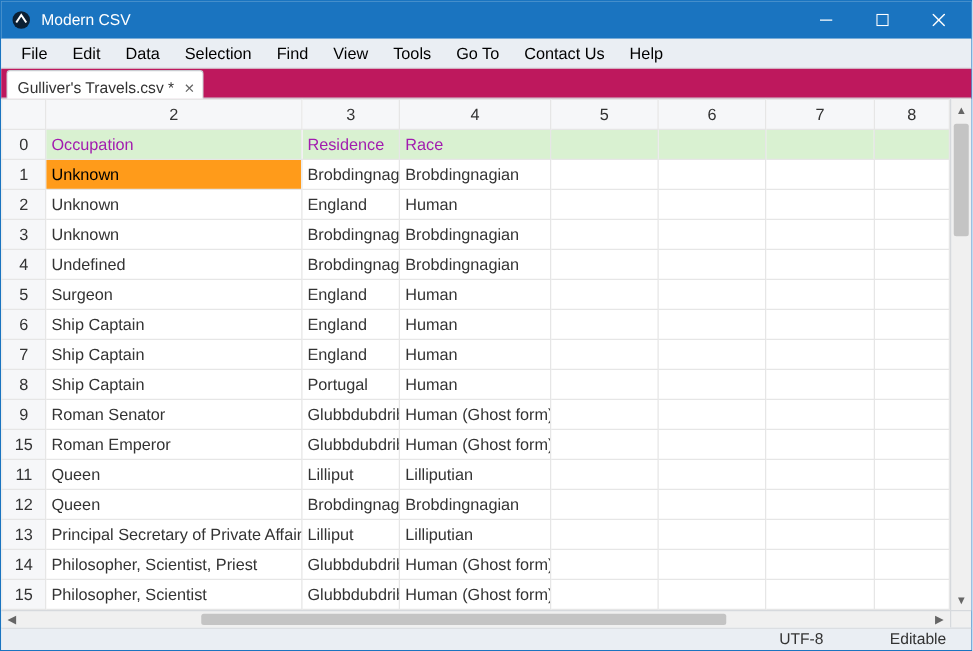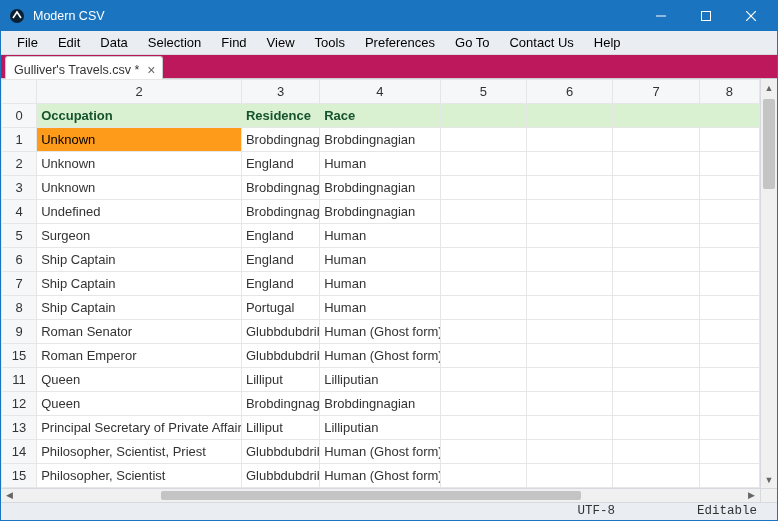--- a/index.html
+++ b/index.html
@@ -16,35 +16,35 @@
   .tabbar { height: 26px; background: #be185d; border-bottom: 1px solid #c9ccd1; display: flex; align-items: flex-end; padding-left: 4px; }
   .tab { height: 23px; background: #fff; border: 1px solid #c9ccd1; border-bottom: none; border-top-left-radius: 3px; border-top-right-radius: 3px; padding: 3px 6px 0 8px; display: flex; align-items: center; font-size: 12.5px; color: #333; position: relative; top: 1px; }
   .tab .close { margin-left: 8px; font-size: 14px; line-height: 1; color: #666; }
   .grid-wrap { flex: 1; position: relative; background: #fff; display: flex; }
   .grid-scroll { flex: 1; overflow: hidden; }
   table.grid { border-collapse: collapse; width: 100%; table-layout: fixed; }
   table.grid td, table.grid th { border: 1px solid #e6e6e6; height: 24px; padding: 0 4px; text-align: left; font-weight: normal; font-size: 13px; color: #333; white-space: nowrap; overflow: hidden; }
   .corner { background: #f6f7f9; width: 35px; }
   .col-hdr { background: #f6f7f9; text-align: center !important; color: #555; border-bottom: 1px solid #d6d9dd; }
   .row-hdr { background: #f6f7f9; text-align: center !important; color: #555; width: 35px; }
-  tr.header-row td.datacell { background: #d9f1d1; font-weight: 700; color: #14532d; }
+  tr.header-row td.datacell { background: #d9f1d1; font-weight: 400; color: #a21caf; }
   td.sel { background: #ff9b1a !important; color: #000 !important; }
   .vscroll { width: 17px; background: #f0f0f0; border-left: 1px solid #d6d9dd; position: relative; }
   .vscroll .thumb { position: absolute; left: 2px; right: 2px; top: 20px; height: 90px; background: #c4c4c4; border-radius: 2px; }
   .vscroll .arr { position: absolute; left: 0; right: 0; height: 17px; display:flex;align-items:center;justify-content:center;color:#666;font-size:9px;}
   .vscroll .arr.top{top:0}.vscroll .arr.bot{bottom:0}
   .hscroll-row { height: 17px; display:flex; }
   .hscroll { flex:1; background:#f0f0f0; border-top:1px solid #d6d9dd; position:relative; }
   .hscroll .thumb { position:absolute; top:2px; bottom:2px; left:160px; width:420px; background:#c4c4c4; border-radius:2px; }
   .hscroll .arr { position:absolute; top:0;bottom:0;width:17px;display:flex;align-items:center;justify-content:center;color:#666;font-size:9px;}
   .hscroll .arr.l{left:0}.hscroll .arr.r{right:0}
   .hsc-corner{width:17px;background:#f0f0f0;border-top:1px solid #d6d9dd;border-left:1px solid #d6d9dd;}
   .statusbar { height: 22px; background: #eaeef3; border-top: 1px solid #d6d9dd; display: flex; align-items: center; font-size: 12.5px; color: #333; padding: 0 20px; }
   .statusbar .flex { flex: 1; }
-  .statusbar .seg { margin-left: 82px; font-family: Liberation Mono, monospace; }
+  .statusbar .seg { margin-left: 53px; }
   
   .c2 { width: 204px; }
   .c3 { width: 78px; }
   .c4 { width: 120px; }
   .c5 { width: 86px; }
   .c6 { width: 86px; }
   .c7 { width: 86px; }
   .c8 { width: 60px; }
 </style>
 </head>
@@ -80,21 +80,20 @@
   </div>
 
   <div class="menubar">
     <span class="menu-item">File</span>
     <span class="menu-item">Edit</span>
     <span class="menu-item">Data</span>
     <span class="menu-item">Selection</span>
     <span class="menu-item">Find</span>
     <span class="menu-item">View</span>
     <span class="menu-item">Tools</span>
-    <span class="menu-item">Preferences</span>
     <span class="menu-item">Go To</span>
     <span class="menu-item">Contact Us</span>
     <span class="menu-item">Help</span>
   </div>
 
   <div class="tabbar">
     <div class="tab">
       <span>Gulliver's Travels.csv *</span>
       <span class="close">×</span>
     </div>

